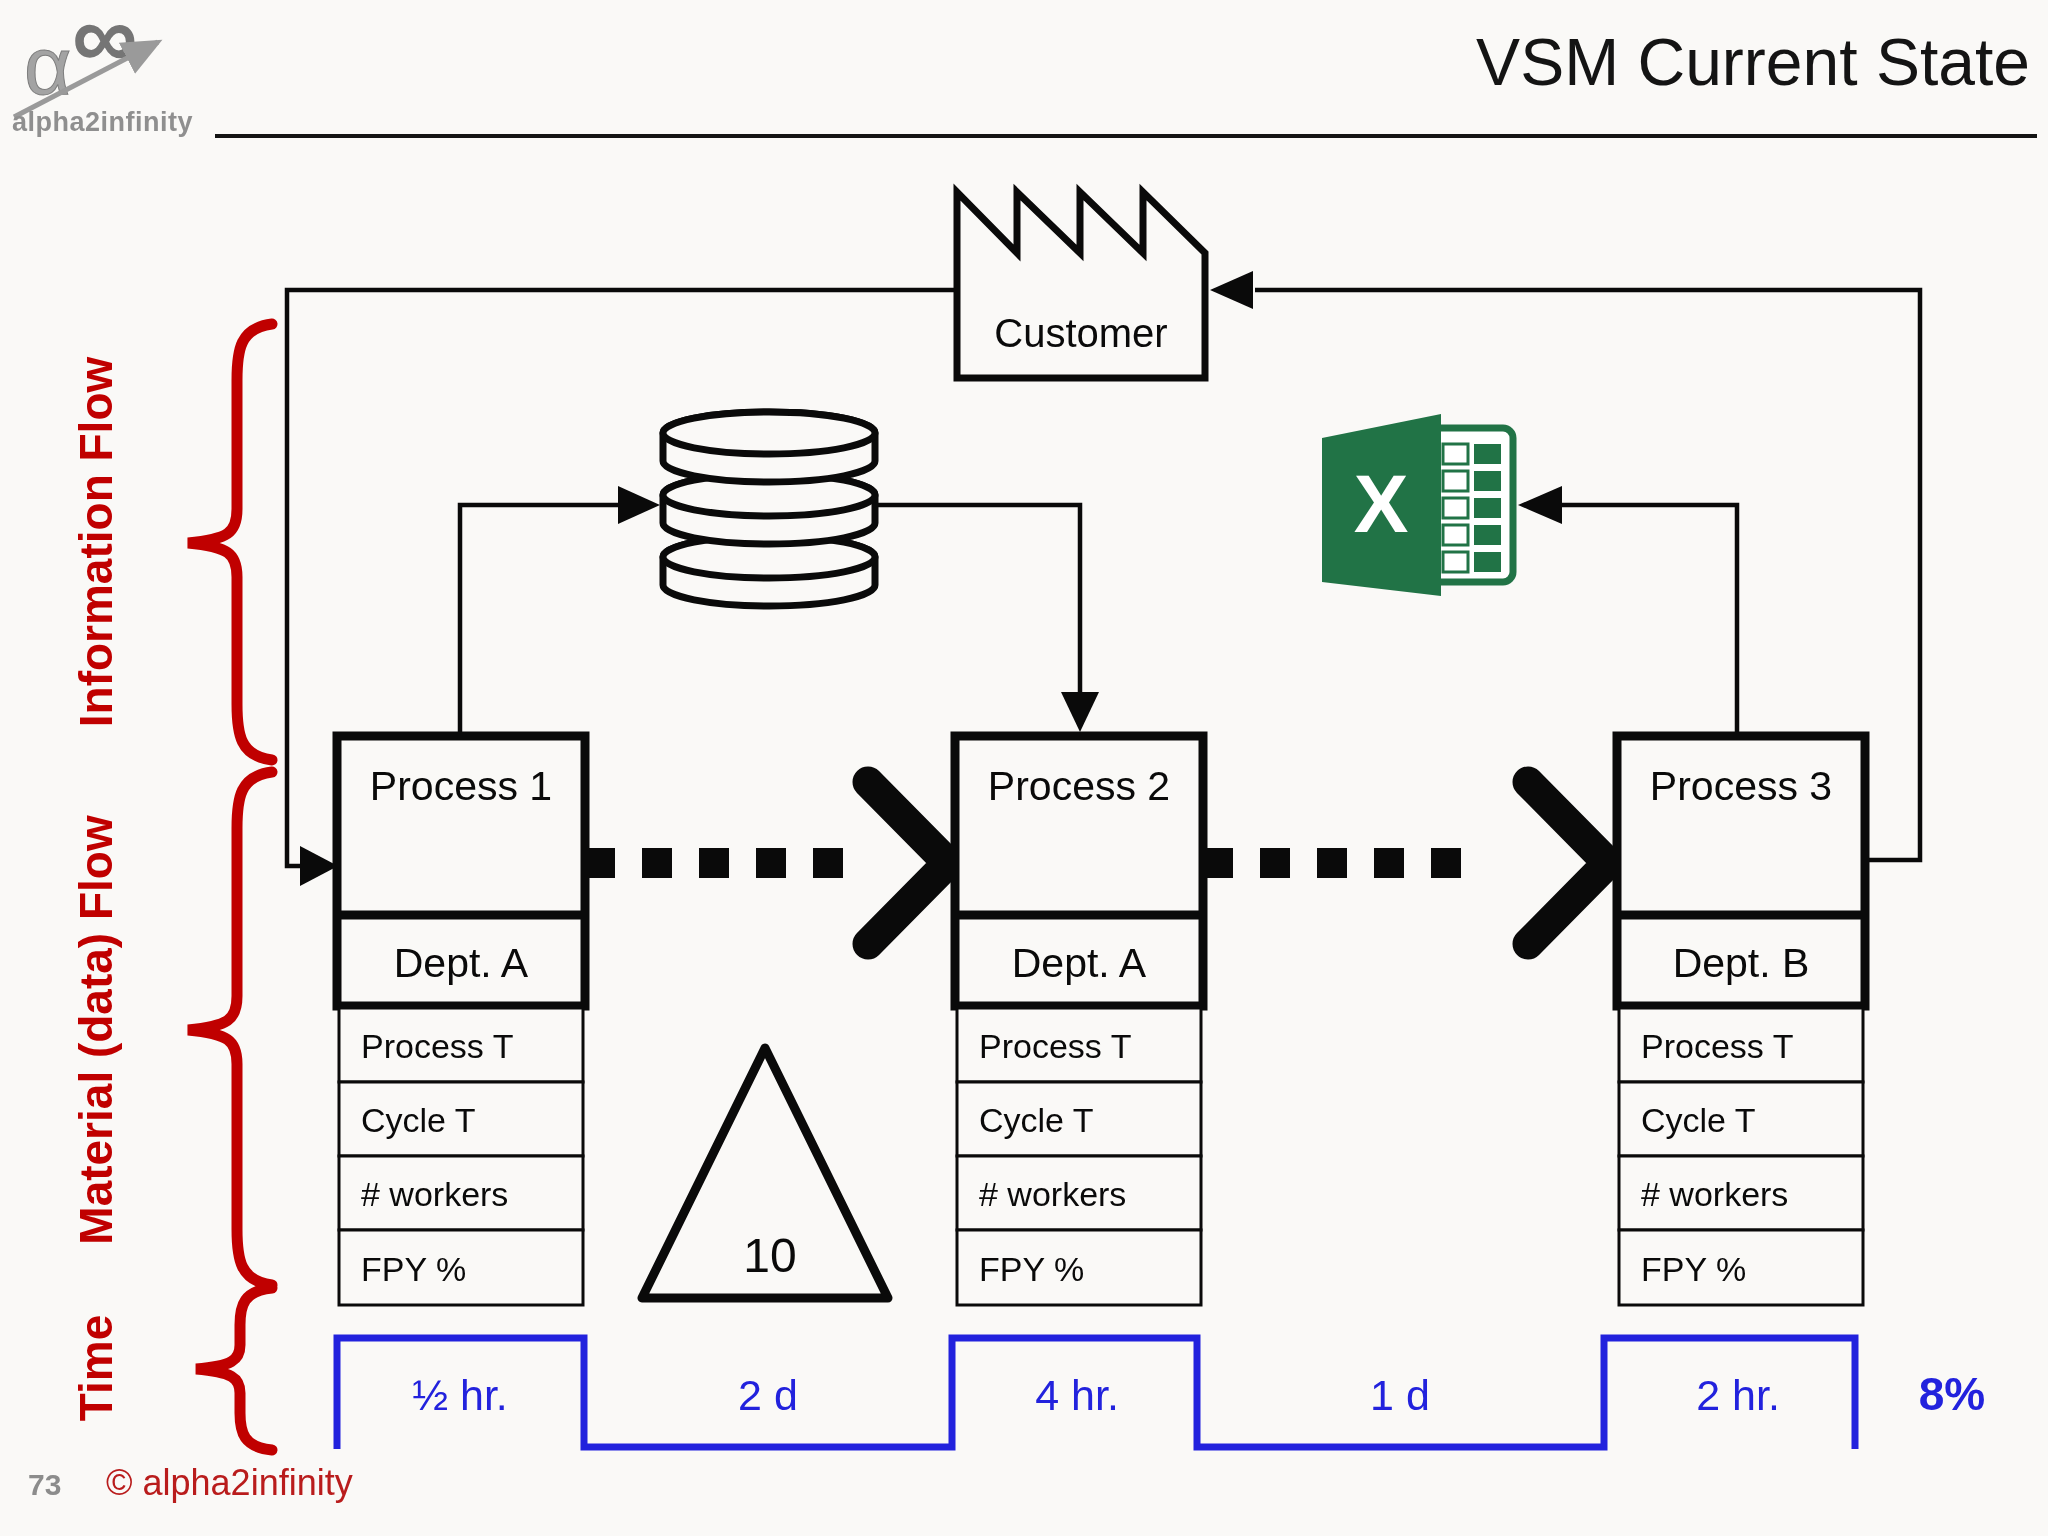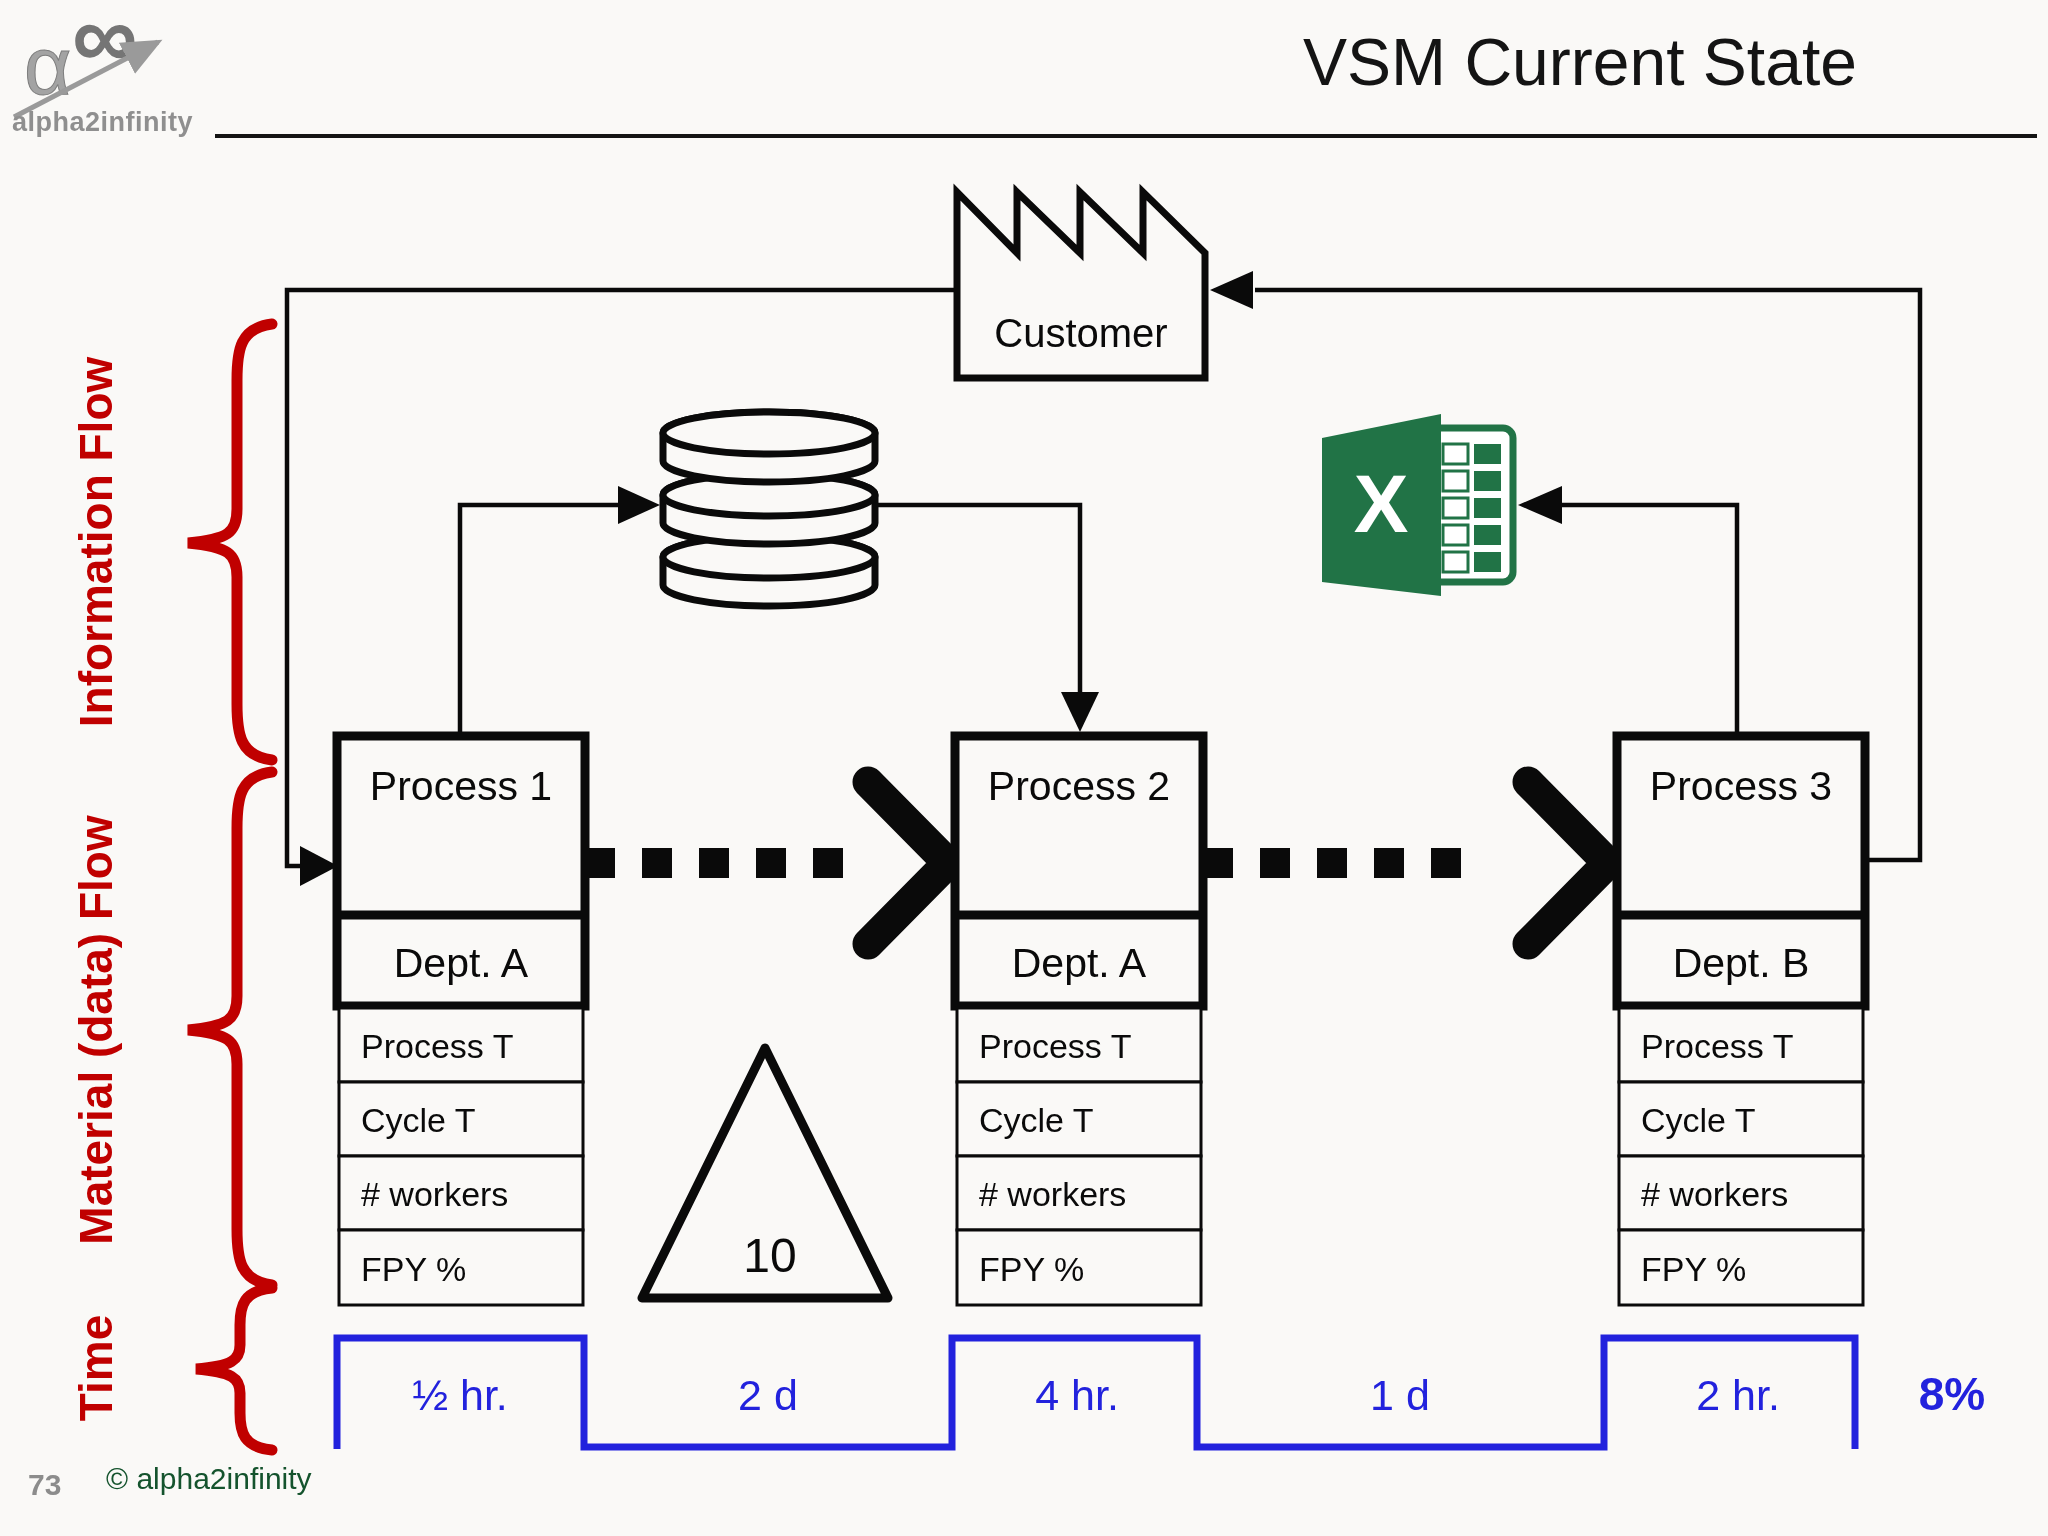--- a/index.html
+++ b/index.html
@@ -3,31 +3,31 @@
 <meta charset="utf-8">
 <style>
   html,body{margin:0;padding:0;}
   body{
     width:2048px;height:1536px;position:relative;overflow:hidden;
     background:#faf9f7;
     font-family:"Liberation Sans", sans-serif;
   }
   .title{
     position:absolute;top:10px;right:18px;width:900px;height:110px;
-    font-size:66px;line-height:105px;color:#141414;text-align:center;
+    font-size:66px;line-height:105px;color:#141414;text-align:right;
     letter-spacing:0px;white-space:nowrap;
   }
   .header-rule{
     position:absolute;left:215px;top:134px;width:1822px;height:4px;background:#141414;
   }
   .footer{
     position:absolute;left:0;top:1462px;width:600px;height:60px;font-size:33px;
   }
   .footer .pagenum{position:absolute;left:28px;top:6px;color:#8c8c8c;font-size:30px;font-weight:bold;}
-  .footer .copyright{position:absolute;left:106px;top:0;color:#14532d;font-size:30px;}
+  .footer .copyright{position:absolute;left:106px;top:0;color:#b91c1c;font-size:36px;}
   svg text{font-family:"Liberation Sans", sans-serif;}
   .diagram{position:absolute;left:0;top:0;}
   .logo{position:absolute;left:6px;top:2px;}
 </style>
 </head>
 <body>
 
 <svg class="logo" width="230" height="140" viewBox="0 0 230 140">
   <defs>
     <marker id="logoArrow" markerWidth="10" markerHeight="10" refX="7" refY="3.5" orient="auto">

